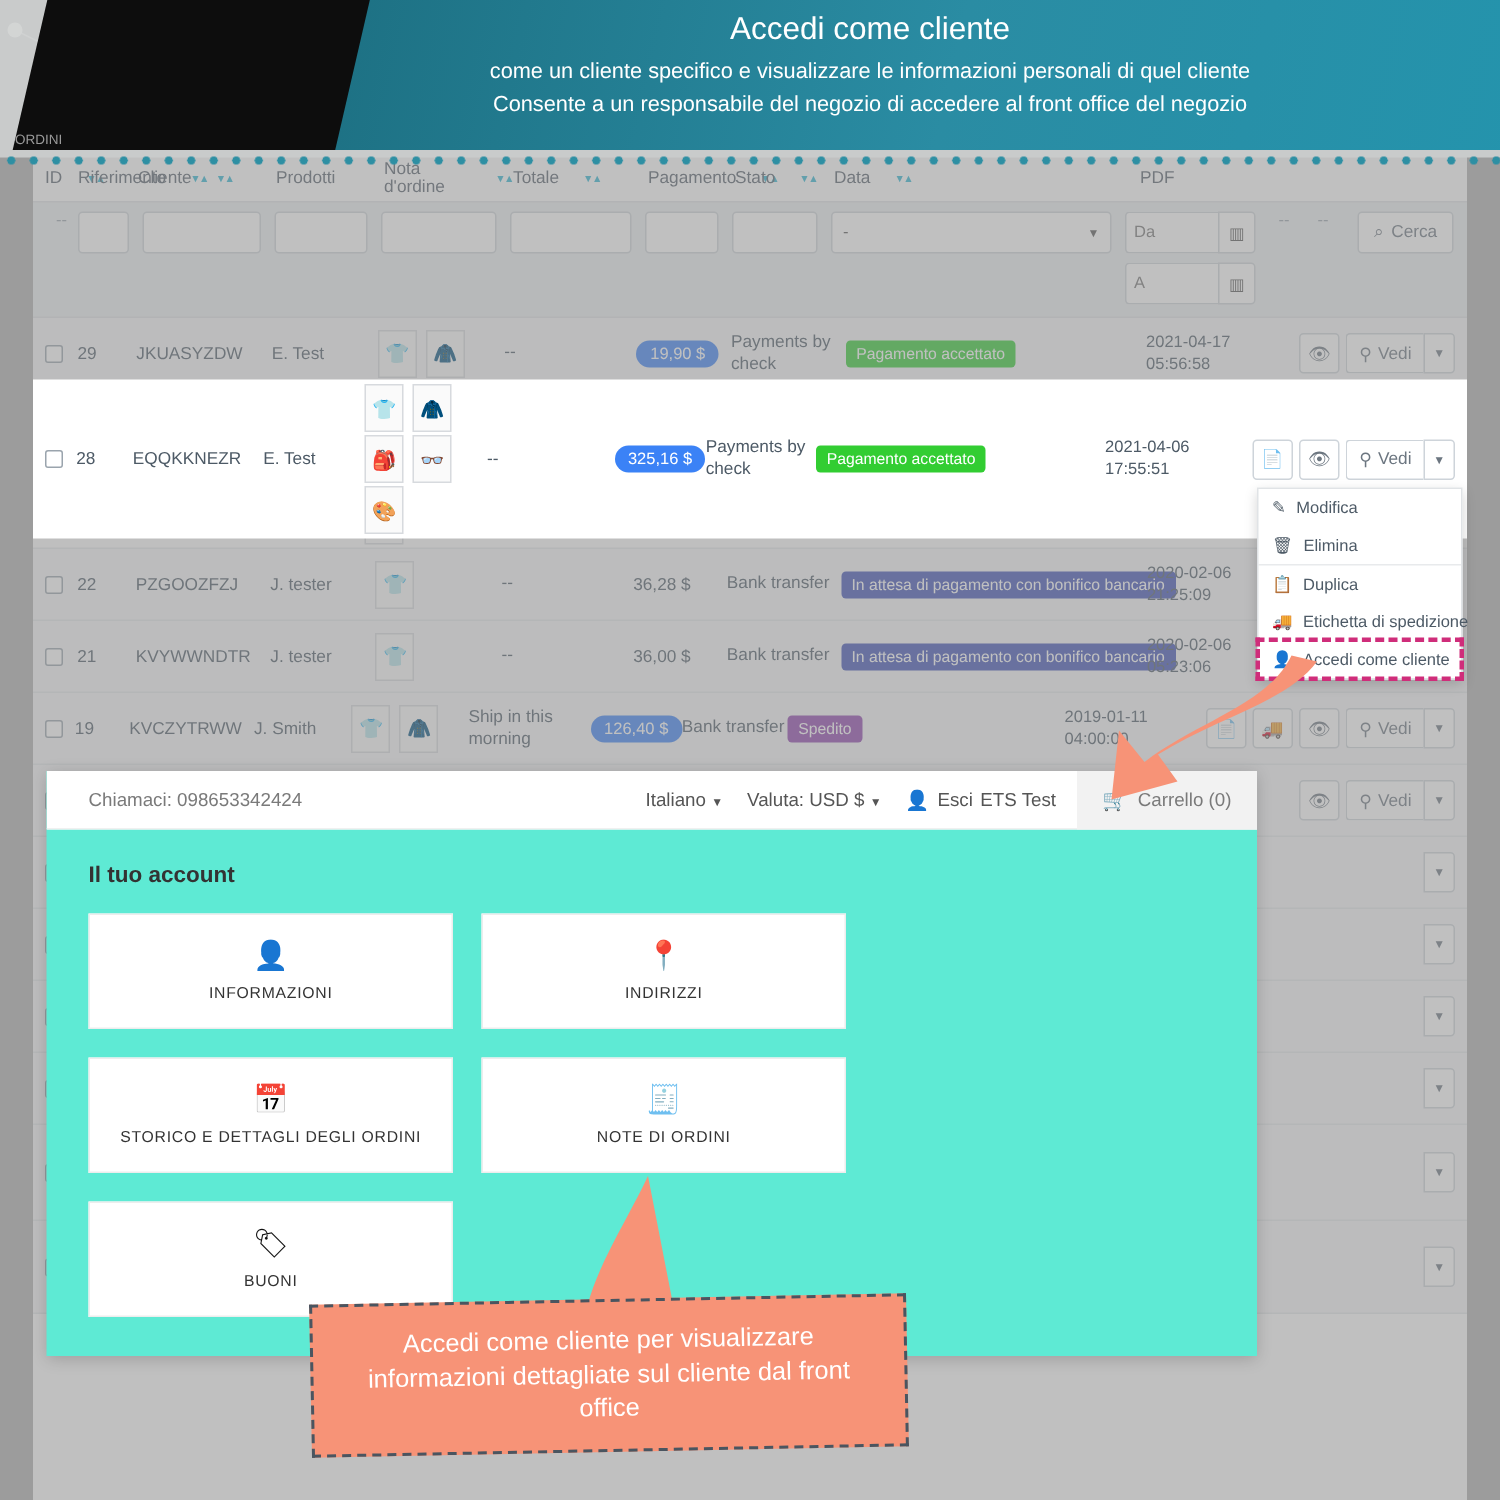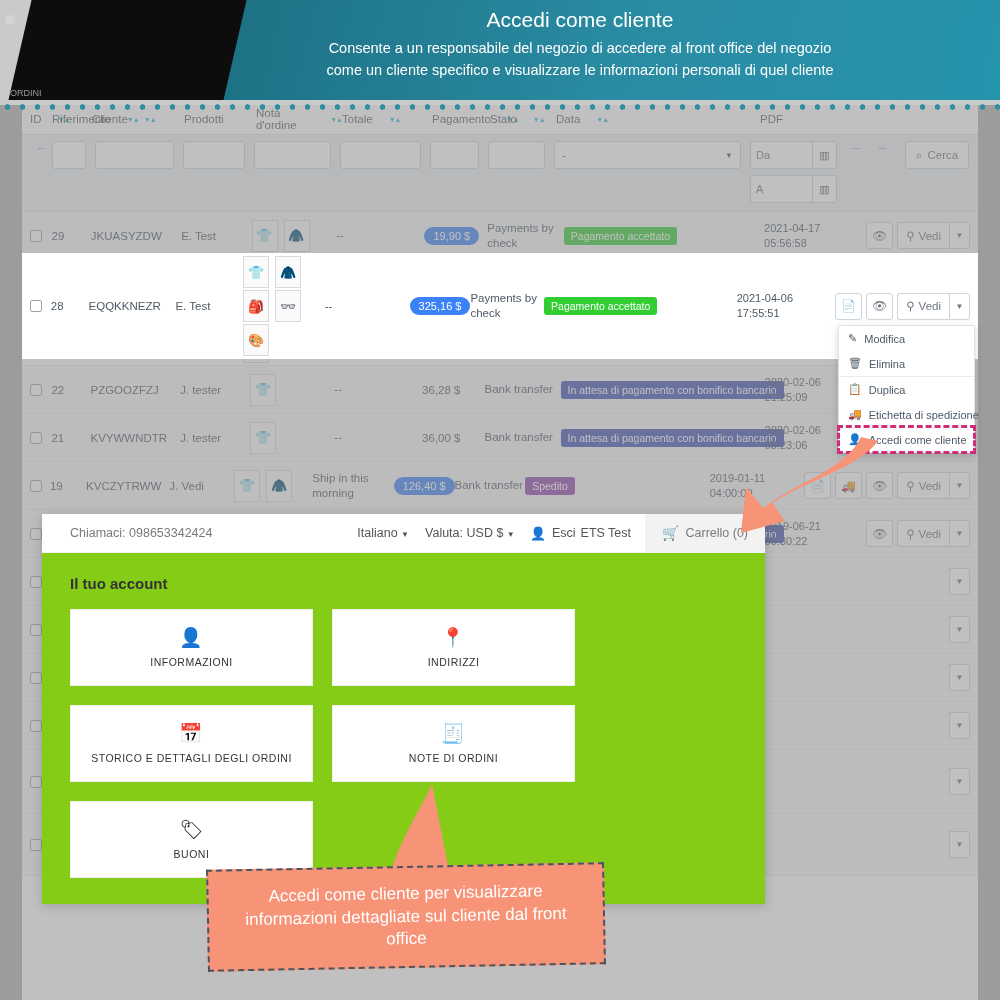--- a/index.html
+++ b/index.html
@@ -191,22 +191,22 @@
   .banner-sub { font-size: 14.5px; line-height: 1.5; }
   .ordini-ghost { position: absolute; left: 10px; top: 88px; font-size: 9px; color: #9a9a9a; }
   .dotline {
     position: absolute; left: 0; top: 103px; width: 1000px; height: 8px; z-index: 71;
     background-image: radial-gradient(circle, #2e8fa3 2.6px, transparent 2.8px);
     background-size: 15px 8px; background-repeat: repeat-x;
   }
 
   
   .fo {
-    position: absolute; left: 42px; top: 514px; width: 723px; height: 390px;
-    background: #84cc16; z-index: 80; box-shadow: 0 2px 10px rgba(0,0,0,.18);
+    position: absolute; left: 31px; top: 514px; width: 807px; height: 390px;
+    background: #5eead4; z-index: 80; box-shadow: 0 2px 10px rgba(0,0,0,.18);
     overflow: hidden;
   }
   .fo-top {
     height: 39px; background: #fff; display: flex; align-items: center;
     padding: 0 0 0 28px; font-size: 12.5px; color: #7a7a7a;
     border-bottom: 1px solid #f0f0f0;
   }
   .fo-top .spacer { flex: 1; }
   .fo-top .grp { display: flex; align-items: center; gap: 16px; color: #555; }
   .fo-cart {
@@ -464,21 +464,21 @@
                 <div class="caret">▼</div>
               </div>
             </div>
           </div>
           <div class="trow" style="min-height: 48px; align-items: center;">
             <div class="cell" style="width:22px;">
               <div class="ck"></div>
             </div>
             <div class="cell" style="width:40px;">19</div>
             <div class="cell" style="width:92px;">KVCZYTRWW</div>
-            <div class="cell" style="width:72px;">J. Vedi</div>
+            <div class="cell" style="width:72px;">J. Smith</div>
             <div class="cell" style="width:86px;">
               <div style="display:flex;flex-wrap:wrap;width:62px;gap:2px;">
                 <div class="thumb">👕</div>
                 <div class="thumb">🧥</div>
               </div>
             </div>
             <div class="cell" style="width:90px;line-height:1.3;">Ship in this morning</div>
             <div class="cell" style="width:64px;">
               <span class="pill">126,40 $</span>
             </div>
@@ -689,22 +689,22 @@
           <circle cx="860" cy="60" r="4"></circle>
       </g>
     </svg>
 
     <div class="banner-teal"></div>
     <div class="banner-dark"></div>
 
 
     <div class="banner-text">
       <div class="banner-title">Accedi come cliente</div>
+      <div class="banner-sub">come un cliente specifico e visualizzare le informazioni personali di quel cliente</div>
       <div class="banner-sub">Consente a un responsabile del negozio di accedere al front office del negozio</div>
-      <div class="banner-sub">come un cliente specifico e visualizzare le informazioni personali di quel cliente</div>
     </div>
 
     <div class="ordini-ghost">ORDINI</div>
   </div>
   <div class="dotline"></div>
 
   <svg class="arrow-svg" viewBox="0 0 1000 1000">
     <path d="M861 437 C 845 470, 800 480, 763 508 L 746 487 L 741 533 L 785 521 L 772 503 C 812 478, 858 468, 878 441 Z" fill="#f79377"></path>
     <path d="M432 784 C 420 810, 400 840, 392 869 L 448 866 Z" fill="#f79377"></path>
   </svg>

